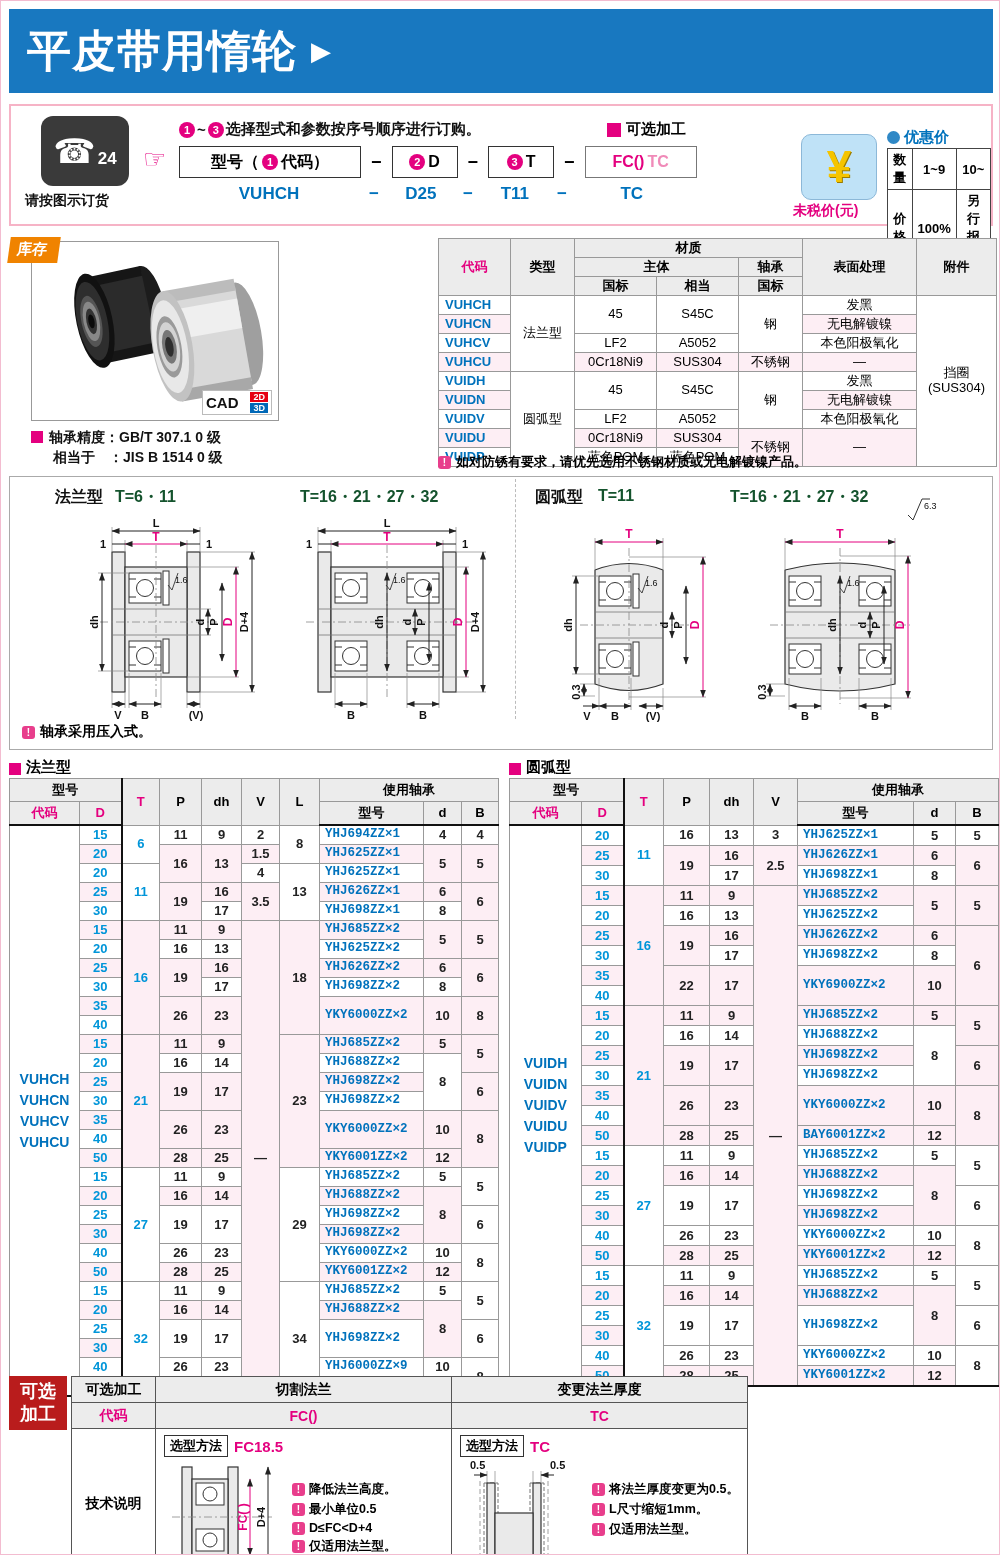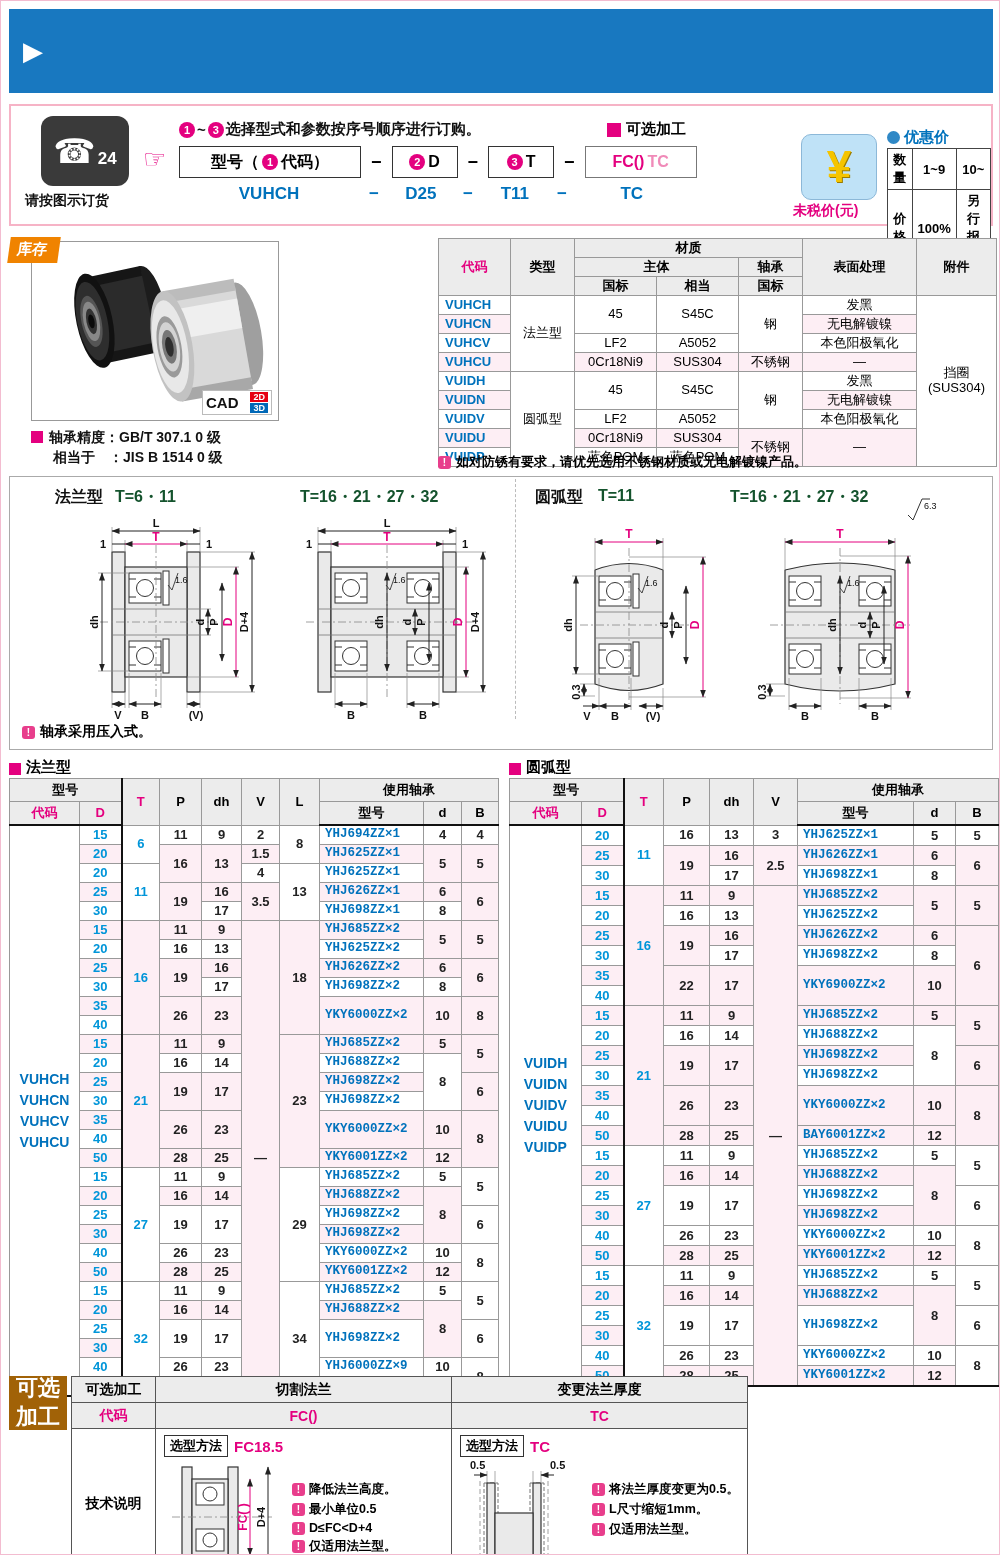--- a/index.html
+++ b/index.html
@@ -103,21 +103,21 @@
   #flange-body td{height:18px;}
   #arc-body td{height:19px;}
   .dtable tbody tr:nth-child(even){background:#fdeef4;}
   td.c-d{color:#0095d9;border-right:2px solid #111 !important;}
   th.bdr{border-right:2px solid #111 !important;}
   td.c-t{color:#0095d9;}
   td.c-bg{color:#0072bc;text-align:left;padding-left:5px;font-size:12.5px;font-family:Liberation Mono, monospace;}
   td.c-code{color:#0072bc;white-space:pre-line;font-size:14px;line-height:1.5;border-right:1px solid #999;background:#fff;}
   td.c-dash{font-weight:bold;}
   
-  .opt-badge{left:8px;top:1375px;width:58px;height:54px;background:#a16207;color:#fff;font-size:22px;font-weight:bold;display:flex;align-items:center;justify-content:center;text-align:center;white-space:pre-line;line-height:1.3;}
+  .opt-badge{left:8px;top:1375px;width:58px;height:54px;background:#b91c1c;color:#fff;font-size:18px;font-weight:bold;display:flex;align-items:center;justify-content:center;text-align:center;white-space:pre-line;line-height:1.3;}
   .opt-table{position:absolute;left:70px;top:1375px;border-collapse:collapse;table-layout:fixed;font-size:14px;}
   .opt-table th,.opt-table td{border:1px solid #555;text-align:center;padding:0;}
   .opt-table th{background:#ececec;height:25px;font-weight:bold;}
   .opt-table .pink{color:#e4007f;font-weight:bold;}
   .opt-table td.content{background:#fff;height:126px;vertical-align:top;text-align:left;}
   .method{display:inline-flex;align-items:center;gap:6px;margin:6px 0 0 8px;}
   .method .mlabel{border:1px solid #333;padding:1px 5px;font-size:13px;font-weight:bold;background:#fff;}
   .method .mval{color:#e4007f;font-size:15px;font-weight:bold;}
   .opt-flex{display:flex;align-items:center;gap:8px;}
   .opt-notes{font-size:12.5px;font-weight:bold;display:flex;flex-direction:column;gap:3px;}
@@ -135,20 +135,21 @@
       <rect x="0" y="0" width="32" height="30"></rect>
       <circle cx="16" cy="15" r="8.5"></circle>
       <path d="M0,6 H7 M25,6 H32 M0,24 H7 M25,24 H32" fill="none"></path>
     </g>
   </defs>
 </svg>
 
 <div id="page">
 
   <div class="abs banner">
+    <div class="banner-title">平皮带用惰轮</div>
     <div class="banner-arrow">▶</div>
   </div>
 
   <div class="abs orderbox">
     <div class="phone">
       <span class="glyph">☎</span>
       <span class="n24">24</span>
     </div>
     <div class="phone-label">请按图示订货</div>
     <div class="finger">☞</div>

